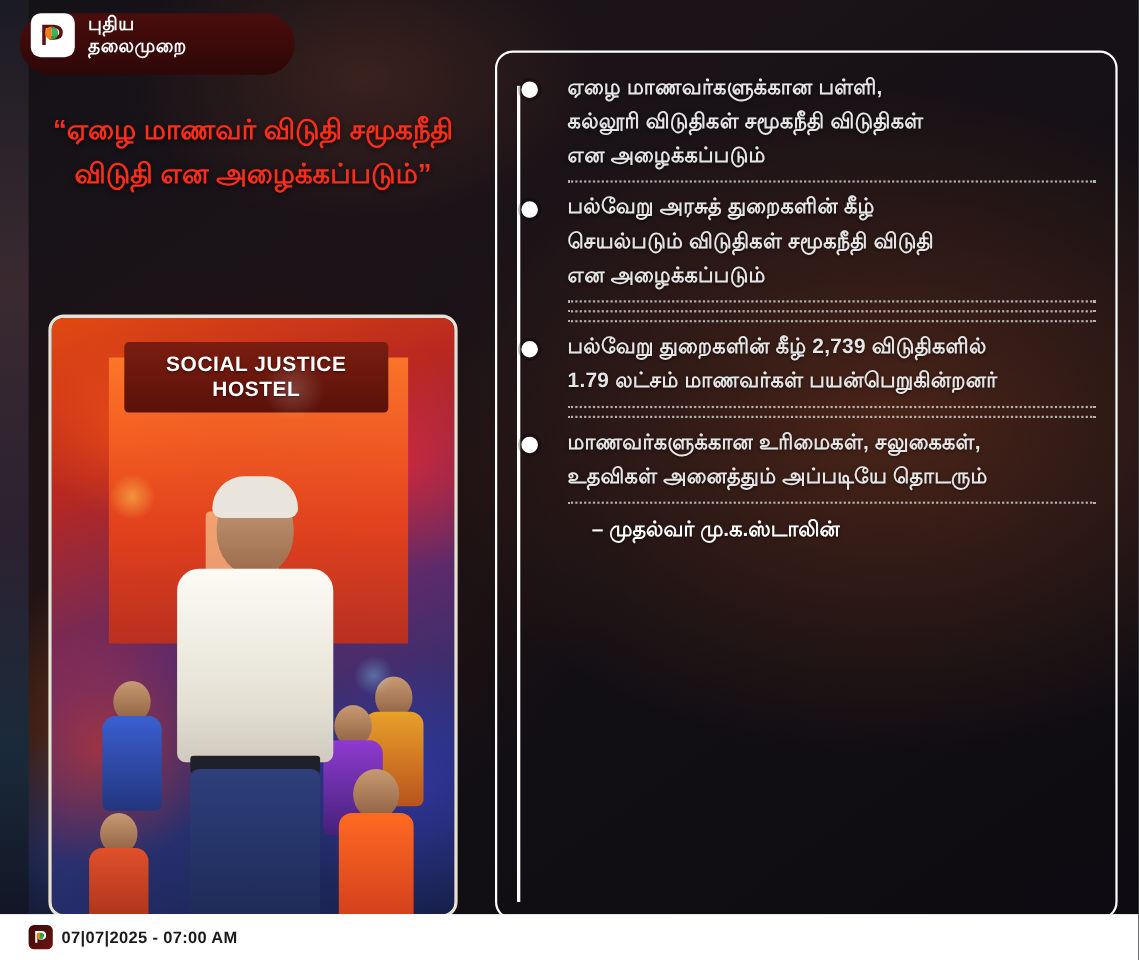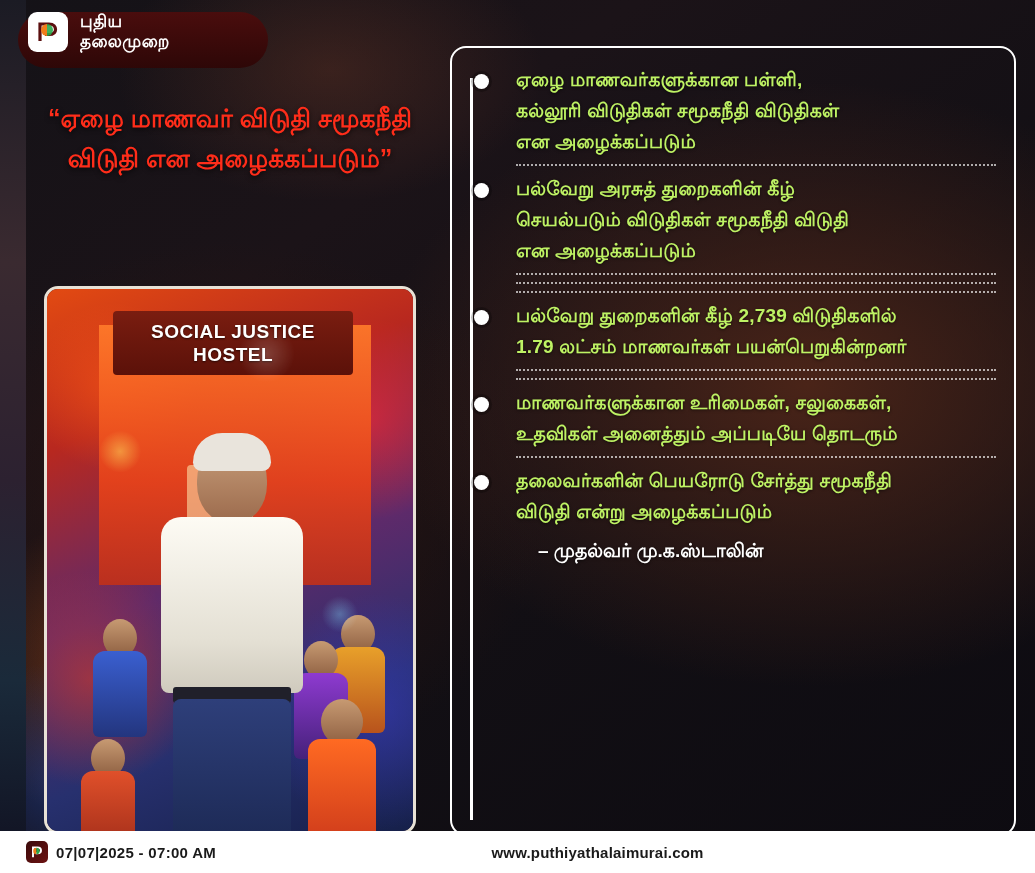--- a/index.html
+++ b/index.html
@@ -238,21 +238,21 @@
   .point .dot {
     position: absolute;
     left: -18px;
     top: 10px;
     width: 15px; height: 15px;
     border-radius: 50%;
     background: #ffffff;
     box-shadow: 0 0 0 3px rgba(0,0,0,0.25);
   }
   .point .txt {
-    color: #bef264;
+    color: #e5e5e5;
     font-size: 19px;
     line-height: 31px;
     font-weight: bold;
     letter-spacing: 0.2px;
     white-space: pre-line;
     text-shadow: 0 1px 3px rgba(0,0,0,0.6);
   }
   .divider {
     border-top: 2px dotted rgba(255,255,255,0.65);
     margin: 7px 0 7px 24px;
@@ -408,35 +408,29 @@
 
     <div class="divider"></div>
 
     <div class="point">
       <span class="dot"></span>
       <div class="txt">மாணவர்களுக்கான உரிமைகள், சலுகைகள்,
 உதவிகள் அனைத்தும் அப்படியே தொடரும்</div>
     </div>
     <div class="divider"></div>
 
-    <div class="point">
-      <span class="dot"></span>
-      <div class="txt">தலைவர்களின் பெயரோடு சேர்த்து சமூகநீதி
-விடுதி என்று அழைக்கப்படும்</div>
-    </div>
 
     <div class="attribution">– முதல்வர் மு.க.ஸ்டாலின்</div>
   </div>
 </div>
 
 <div class="footer">
   <div class="footer-left">
     <div class="footer-mark">
       <svg width="16" height="16" viewBox="0 0 28 28" aria-hidden="true">
         <path d="M7 23 L7 6 L15 6 C19.5 6 21 9 21 11.3 C21 14.2 19 16.2 15 16.2 L11.5 16.2" fill="none" stroke="#ffffff" stroke-width="3.4"></path>
         <path d="M13 6.5 A5.6 5.6 0 0 0 13 17.7 Z" fill="#f07d1a"></path>
         <path d="M13 6.5 A5.6 5.6 0 0 1 13 17.7 Z" fill="#2aa84a"></path>
       </svg>
     </div>
     <div class="footer-date">07|07|2025 - 07:00 AM</div>
   </div>
-  <div class="footer-url">www.puthiyathalaimurai.com</div>
 </div>
 
 </body></html>

